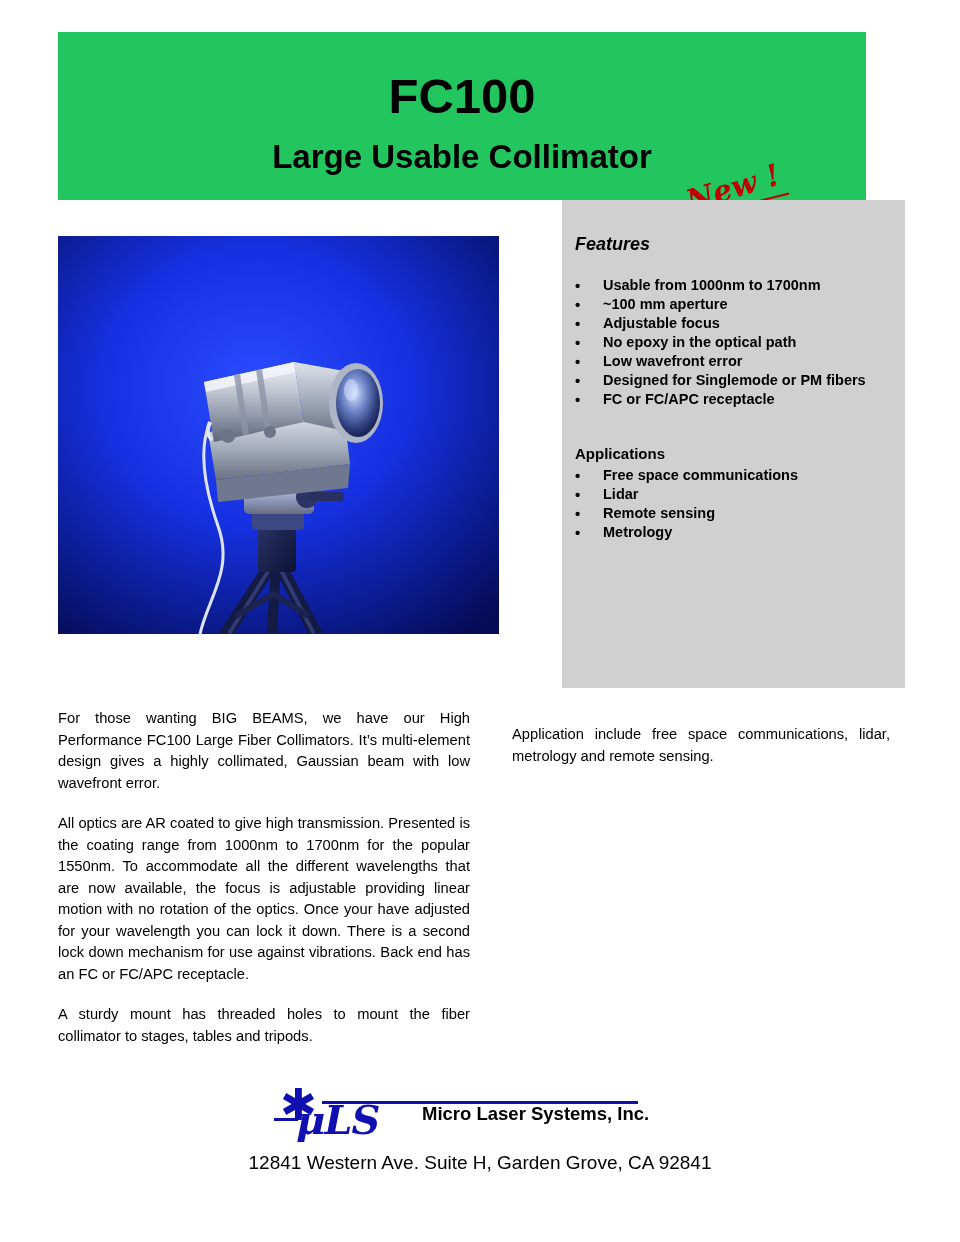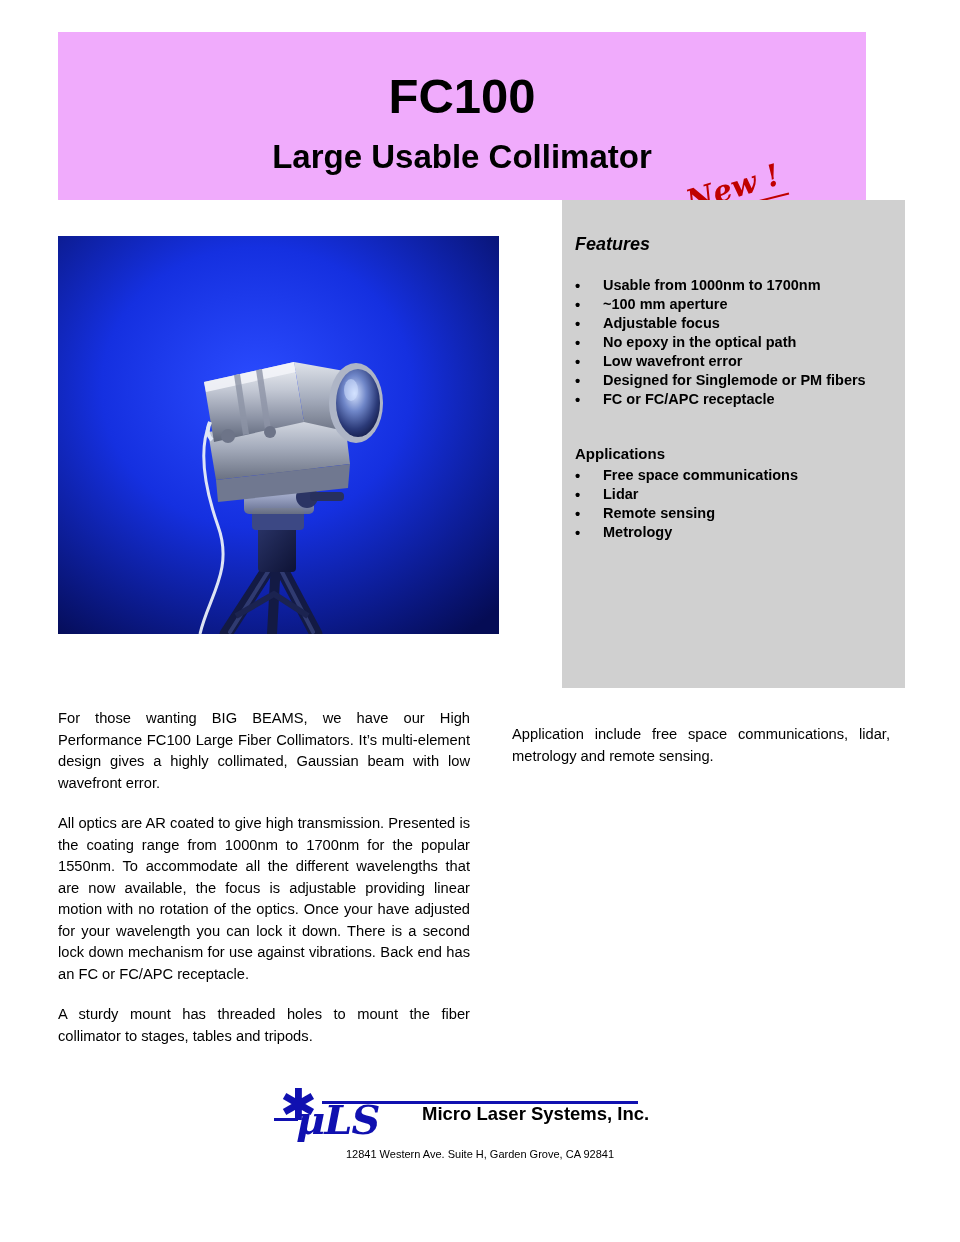--- a/index.html
+++ b/index.html
@@ -16,21 +16,21 @@
     overflow: hidden;
   }
 
   
   .header-band {
     position: absolute;
     left: 58px;
     top: 32px;
     width: 808px;
     height: 168px;
-    background: #f0abfc;
+    background: #22c55e;
   }
   .title-main {
     position: absolute;
     left: 0;
     top: 40px;
     width: 100%;
     text-align: center;
     font-size: 49px;
     font-weight: bold;
     letter-spacing: 0px;
@@ -222,22 +222,22 @@
   }
   .logo-company {
     position: absolute;
     left: 152px;
     top: 18px;
     font-size: 18.5px;
     font-weight: bold;
     white-space: nowrap;
   }
   .addr {
-    margin-top: 8px;
-    font-size: 11px;
+    margin-top: 16px;
+    font-size: 19px;
     line-height: 19px;
   }
   .contact {
     font-size: 13.5px;
     line-height: 19px;
   }
 </style>
 </head>
 <body>
 

